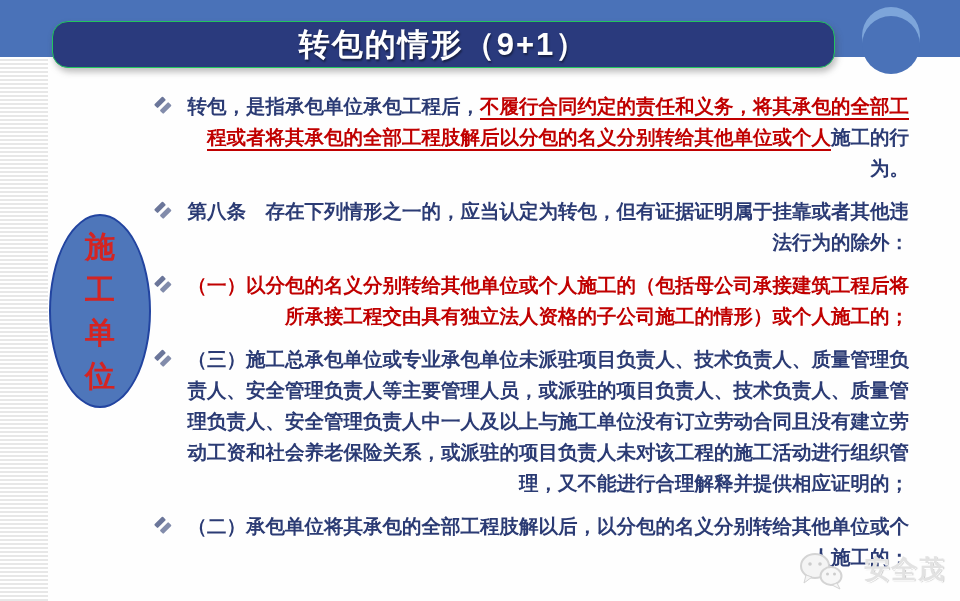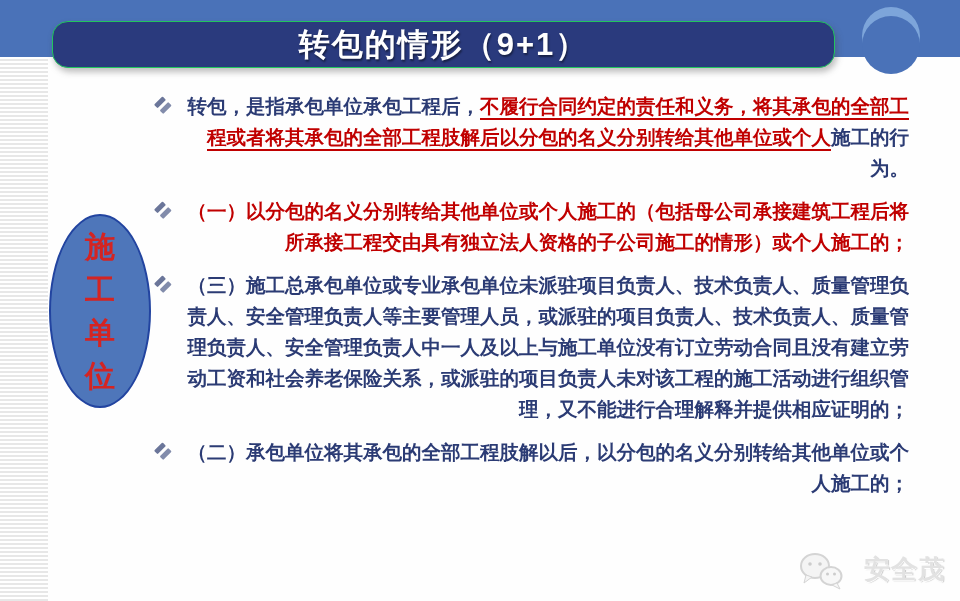--- a/index.html
+++ b/index.html
@@ -81,20 +81,24 @@
   </div>
 
   <div class="content">
       <div class="bullet-item"><span class="bullet-marker">
           <i></i>
           <i></i>
         </span><span><span class="seg-blue">转包，是指承包单位承包工程后，</span><span class="seg-red-underline">不履行合同约定的责任和义务，将其承包的全部工程或者将其承包的全部工程肢解后以分包的名义分别转给其他单位或个人</span><span class="seg-blue">施工的行为。</span></span></div>
       <div class="bullet-item"><span class="bullet-marker">
           <i></i>
           <i></i>
+        </span><span><span class="seg-blue">第八条　存在下列情形之一的，应当认定为转包，但有证据证明属于挂靠或者其他违法行为的除外：</span></span></div>
+      <div class="bullet-item"><span class="bullet-marker">
+          <i></i>
+          <i></i>
         </span><span><span class="seg-red">（一）以分包的名义分别转给其他单位或个人施工的（包括母公司承接建筑工程后将所承接工程交由具有独立法人资格的子公司施工的情形）或个人施工的；</span></span></div>
       <div class="bullet-item"><span class="bullet-marker">
           <i></i>
           <i></i>
         </span><span><span class="seg-blue">（三）施工总承包单位或专业承包单位未派驻项目负责人、技术负责人、质量管理负责人、安全管理负责人等主要管理人员，或派驻的项目负责人、技术负责人、质量管理负责人、安全管理负责人中一人及以上与施工单位没有订立劳动合同且没有建立劳动工资和社会养老保险关系，或派驻的项目负责人未对该工程的施工活动进行组织管理，又不能进行合理解释并提供相应证明的；</span></span></div>
       <div class="bullet-item"><span class="bullet-marker">
           <i></i>
           <i></i>
         </span><span><span class="seg-blue">（二）承包单位将其承包的全部工程肢解以后，以分包的名义分别转给其他单位或个人施工的；</span></span></div>
     </div>

